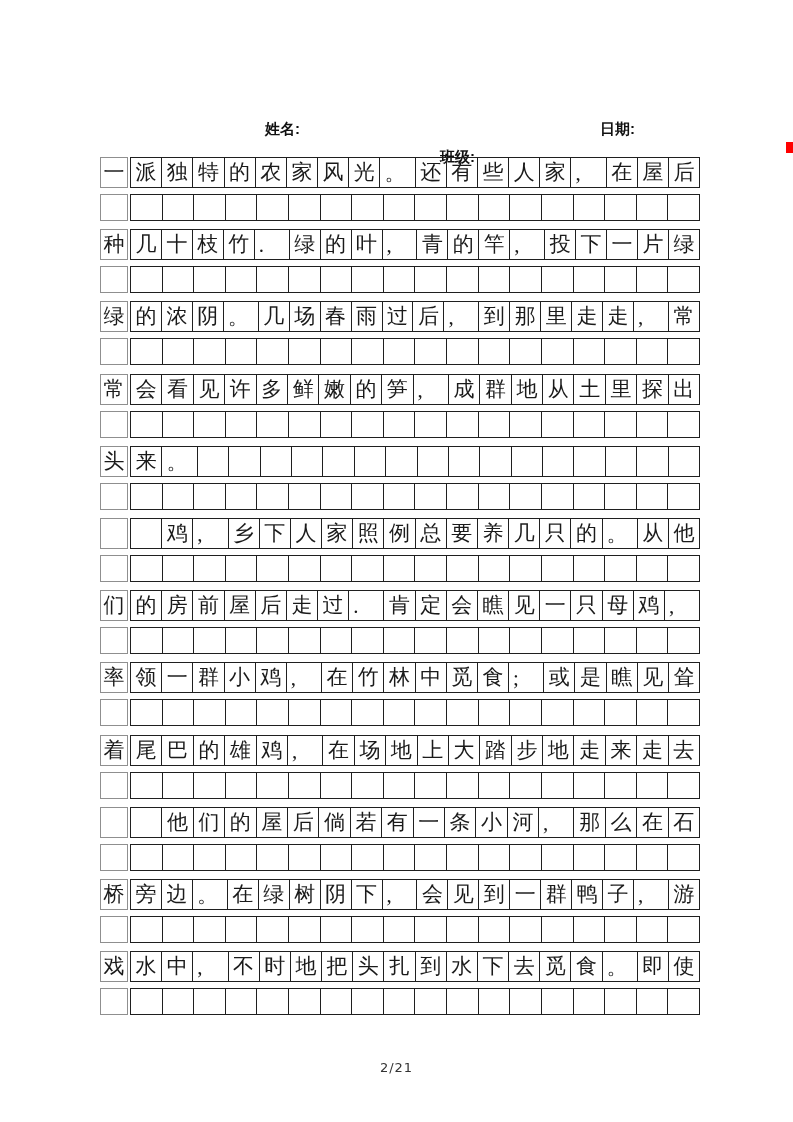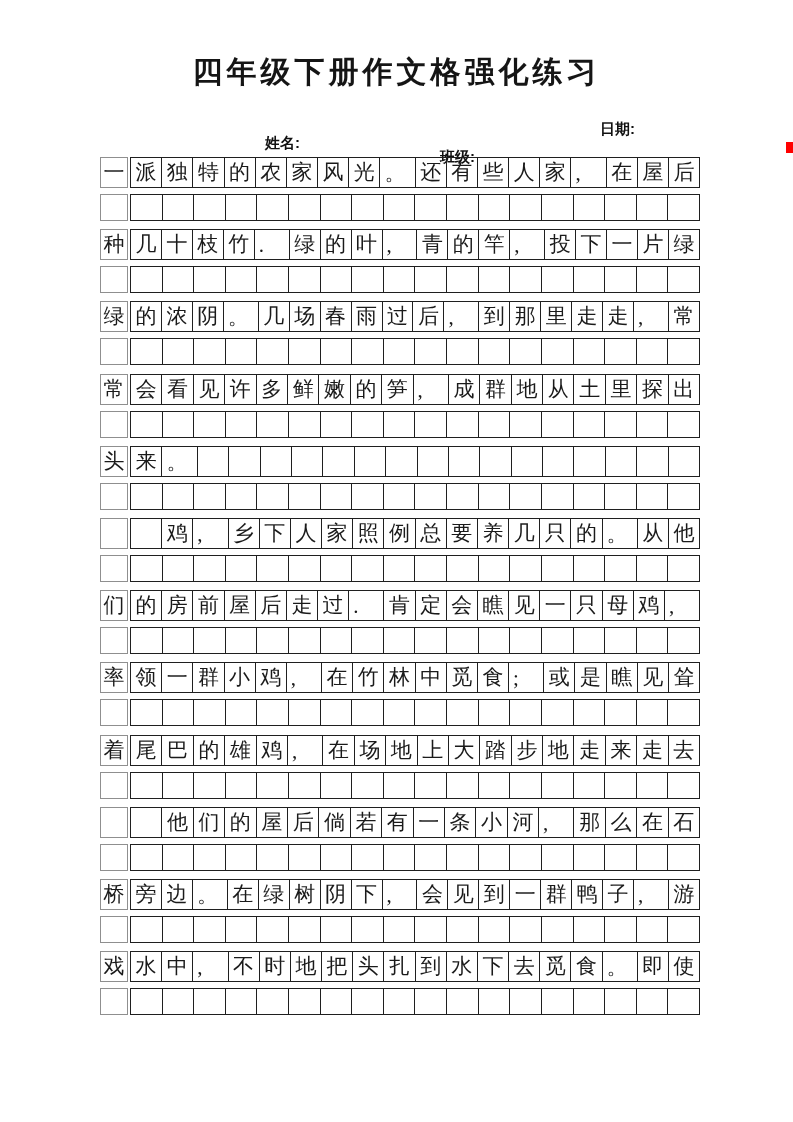--- a/index.html
+++ b/index.html
@@ -13,21 +13,21 @@
     position:absolute; top:52px; left:0; width:100%; text-align:center;
     font-family:"Liberation Serif","DejaVu Serif",serif;
     font-size:30px; font-weight:bold; letter-spacing:4px; color:#151515;
     white-space:nowrap;
   }
 
   .fields span {
     position:absolute; top:120px; font-size:15px; font-weight:bold; color:#111;
     font-family:"Liberation Sans","DejaVu Sans",sans-serif;
   }
-  .f-name  { left:265px;margin-top:14px; }
+  .f-name  { left:265px; }
   .f-class { left:440px;margin-top:28px; }
   .f-date  { left:600px; }
 
   #grid .row { position:absolute; left:100px; width:600px; display:flex; align-items:stretch; }
   .cell0 {
     box-sizing:border-box; width:28px; margin-right:2px;
     border:1px solid #8f8f8f; background:#fff;
     display:flex; align-items:center; justify-content:center;
   }
   .cells {
@@ -50,21 +50,20 @@
   .page-number {
     position:absolute; top:1060px; left:0; width:100%; text-align:center;
     font-size:13px; color:#333; font-family:"DejaVu Sans",sans-serif; letter-spacing:1px;
   }
 </style>
 </head>
 <body>
 
 <div class="page">
 
-  <div class="title">四年级下册作文格强化练习</div>
 
   <div class="fields">
     <span class="f-name">姓名:</span>
     <span class="f-class">班级:</span>
     <span class="f-date">日期:</span>
   </div>
 
   <div id="grid">
       <div class="row" style="top: 157px; height: 31px;">
         <div class="cell0">一</div>
@@ -615,14 +614,15 @@
           <div class="cell"></div>
           <div class="cell"></div>
           <div class="cell"></div>
           <div class="cell"></div>
         </div>
       </div>
     </div>
 
   <div class="red-marker" style="background: rgb(255, 0, 0);"></div>
 
+  <div class="page-number">2/21</div>
 
 </div>
 
 </body></html>

